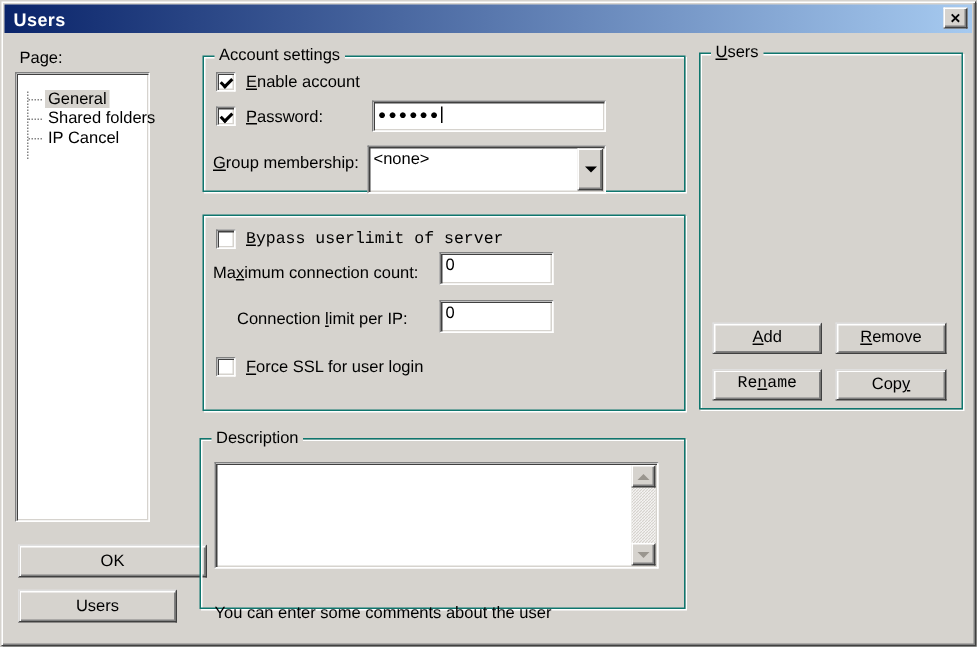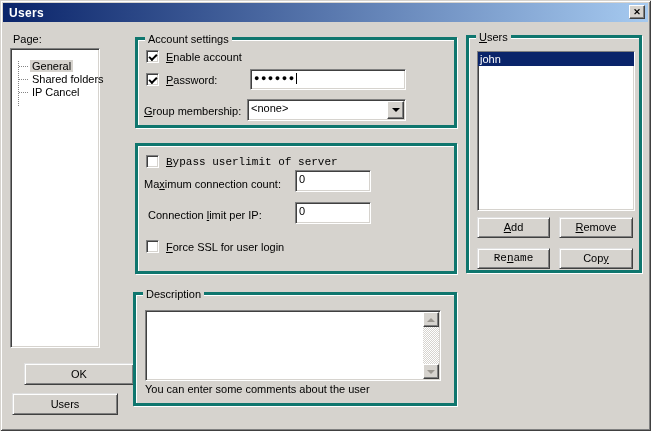--- a/index.html
+++ b/index.html
@@ -54,27 +54,27 @@
   .tree-item.selected span.txt { background:#d6d3ce; }
 
   
   .btn {
     position:absolute; background:#d6d3ce;
     border:1px solid; border-color:#dfdfdf #404040 #404040 #dfdfdf;
     box-shadow: inset 1px 1px 0 #ffffff, inset -1px -1px 0 #808080;
     display:flex; align-items:center; justify-content:center;
     font-size:11px; line-height:1; color:#000;
   }
-  #ok-button { left:24px; top:363px; width:110px; height:22px; }
+  #ok-button { left:12px; top:363px; width:126px; height:22px; }
   #cancel-button { left:12px; top:393px; width:106px; height:22px; }
 
   
   .groupbox {
     position:absolute;
-    border:3px solid #0f766e;
+    border:1px solid #0f766e;
     box-shadow: inset 1px 1px 0 #ffffff, 1px 1px 0 #ffffff;
   }
   .gb-title {
     position:absolute; top:-7px; left:7px; background:#d6d3ce;
     padding:0 3px; line-height:13px; white-space:nowrap;
   }
   #gb-account { left:135px; top:37px; width:322px; height:91px; }
   #gb-conn    { left:135px; top:143px; width:322px; height:131px; }
   #gb-desc    { left:133px; top:292px; width:324px; height:114px; }
   #gb-users   { left:466px; top:35px; width:176px; height:238px; }
@@ -173,38 +173,38 @@
     <div class="cb checked" style="left:8px; top:10px;"></div>
     <div class="label" style="left:28px; top:11px;"><span class="u">E</span>nable account</div>
 
     <div class="cb checked" style="left:8px; top:33px;"></div>
     <div class="label" style="left:28px; top:34px;"><span class="u">P</span>assword:</div>
     <div class="field" style="left:112px; top:29px; width:156px; height:21px;">
       <span class="pw-dots">●●●●●●</span><span class="caret"></span>
     </div>
 
     <div class="label" style="left:6px; top:65px;"><span class="u">G</span>roup membership:</div>
-    <div class="combo field" style="left:109px; top:59px; width:159px; height:22px;">
+    <div class="combo field" style="left:109px; top:59px; width:159px; height:32px;">
       <span>&lt;none&gt;</span>
       <div class="combo-arrow">
           <div class="arrow-down"></div>
         </div>
     </div>
   </div>
 
   <div class="groupbox" id="gb-conn">
     <div class="cb" style="left:8px; top:9px;"></div>
     <div class="label" style="left:28px; top:10px;font-family:Liberation Mono, monospace;"><span class="u">B</span>ypass userlimit of server</div>
 
     <div class="label" style="left:6px; top:32px;">Ma<span class="u">x</span>imum connection count:</div>
     <div class="field" style="left:157px; top:24px; width:76px; height:22px;">
       <span>0</span>
     </div>
 
-    <div class="label" style="left:10px; top:63px;">Connection <span class="u">l</span>imit per IP:</div>
+    <div class="label" style="left:22px; top:63px;">Connection <span class="u">l</span>imit per IP:</div>
     <div class="field" style="left:157px; top:56px; width:76px; height:22px;">
       <span>0</span>
     </div>
 
     <div class="cb" style="left:8px; top:94px;"></div>
     <div class="label" style="left:28px; top:95px;"><span class="u">F</span>orce SSL for user login</div>
   </div>
 
   <div class="groupbox" id="gb-desc">
     <span class="gb-title">Description</span>
@@ -212,29 +212,24 @@
       <span></span>
       <div class="scrollbar">
         <div class="sb-btn sb-up">
             <div class="tri-up"></div>
           </div>
         <div class="sb-btn sb-down">
             <div class="tri-dn"></div>
           </div>
       </div>
     </div>
-    <div class="label" style="left:9px; top:88px;">You can enter some comments about the user</div>
+    <div class="label" style="left:9px; top:110px;">You can enter some comments about the user</div>
   </div>
 
   <div class="groupbox" id="gb-users">
     <span class="gb-title"><span class="u">U</span>sers</span>
-    <div class="users-list sunken">
-      <div class="list-item selected">
-        <span>john</span>
-      </div>
-    </div>
     <div class="btn" style="left:8px; top:179px; width:73px; height:21px;"><span class="u">A</span>dd</div>
     <div class="btn" style="left:90px; top:179px; width:74px; height:21px;"><span class="u">R</span>emove</div>
     <div class="btn" style="left:8px; top:210px; width:73px; height:21px;font-family:Liberation Mono, monospace;">Re<span class="u">n</span>ame</div>
     <div class="btn" style="left:90px; top:210px; width:74px; height:21px;justify-content:center;">Cop<span class="u">y</span></div>
   </div>
 
 </div>
 
 </body></html>

